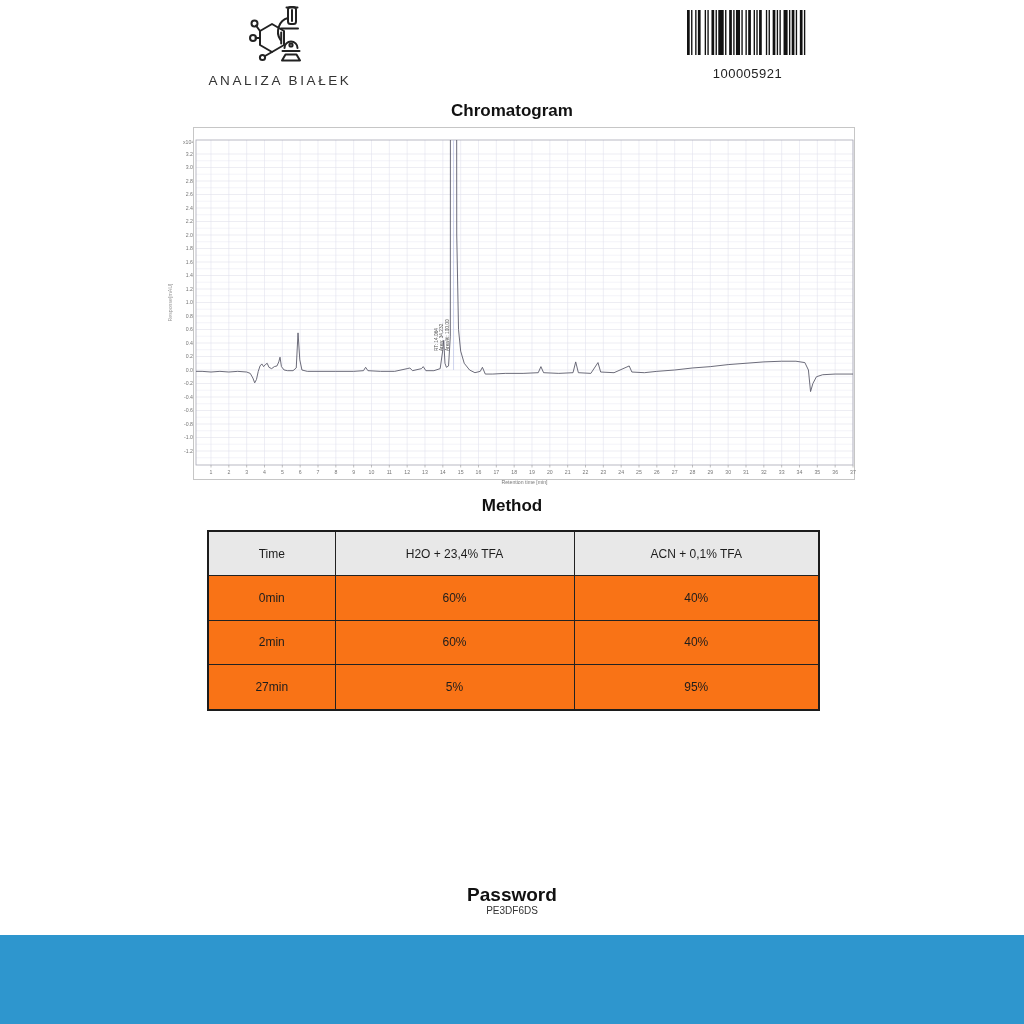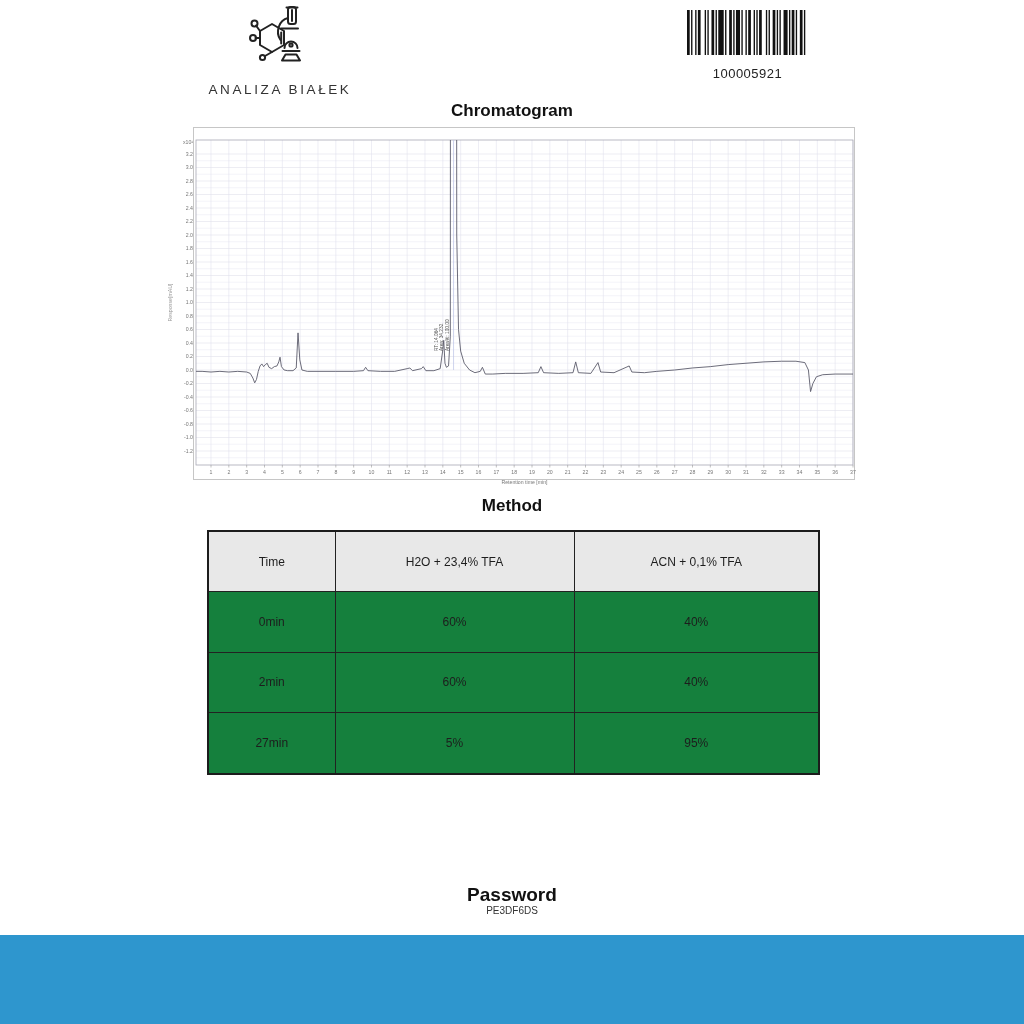--- a/index.html
+++ b/index.html
@@ -1,37 +1,37 @@
 <!DOCTYPE html>
 <html><head>
 <meta charset="utf-8">
 <style>
   html,body{margin:0;padding:0;background:#fff;}
   .page{position:relative;width:1024px;height:1024px;background:#fff;overflow:hidden;
         font-family:"Liberation Sans","DejaVu Sans",sans-serif;color:#1a1a1a;}
   
   .logo-wrap{position:absolute;left:200px;top:5px;width:160px;text-align:center;}
   .logo-icon{display:block;margin:0 auto;}
-  .logo-text{margin-top:19px;font-size:13.5px;letter-spacing:2.6px;color:#333;white-space:nowrap;}
+  .logo-text{margin-top:10px;font-size:13.5px;letter-spacing:2.6px;color:#333;white-space:nowrap;}
   .barcode-wrap{position:absolute;left:687px;top:10px;width:121px;text-align:center;}
   .barcode-number{margin-top:7px;font-size:13px;color:#222;letter-spacing:0.5px;}
   
   .section-title{position:absolute;left:0;width:100%;text-align:center;
                  font-size:17px;font-weight:bold;color:#111;}
   #chrom-title{top:101px;}
   #method-title{top:496px;}
   
   .chart-wrap{position:absolute;left:163px;top:127px;width:692px;height:372px;}
   .chart-wrap svg{overflow:visible;}
   
   .method-table{position:absolute;left:207px;top:530px;width:611px;border-collapse:collapse;
                 table-layout:fixed;font-size:12px;color:#1d1d1d;}
-  .method-table th,.method-table td{border:1.6px solid #222;text-align:center;padding:16px;}
+  .method-table th,.method-table td{border:1.6px solid #222;text-align:center;padding:8px;}
   .method-table th{background:#e8e8e8;font-weight:normal;height:27px;}
-  .method-table td{height:27.5px;background:#15803d;}
+  .method-table td{height:27.5px;background:#f97316;}
   .method-table{border:2px solid #1c1c1c;}
   
   .password-label{position:absolute;left:0;top:884px;width:100%;text-align:center;
                   font-size:19px;font-weight:bold;color:#111;}
   .password-value{position:absolute;left:0;top:905px;width:100%;text-align:center;
                   font-size:10px;color:#333;}
   
   .footer{position:absolute;left:0;top:935px;width:1024px;height:89px;}
 </style>
 </head>

